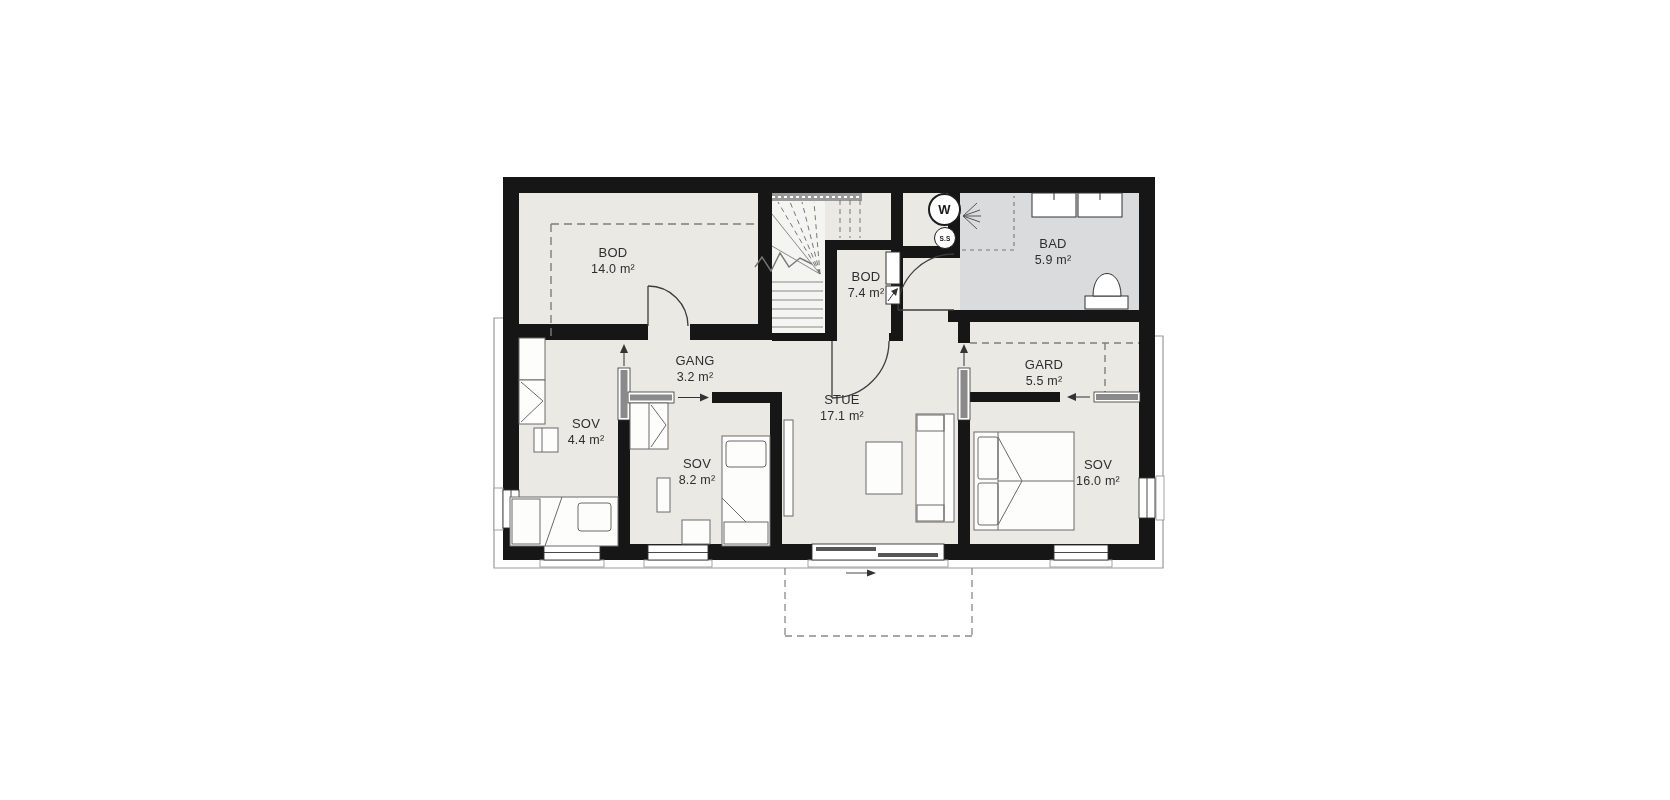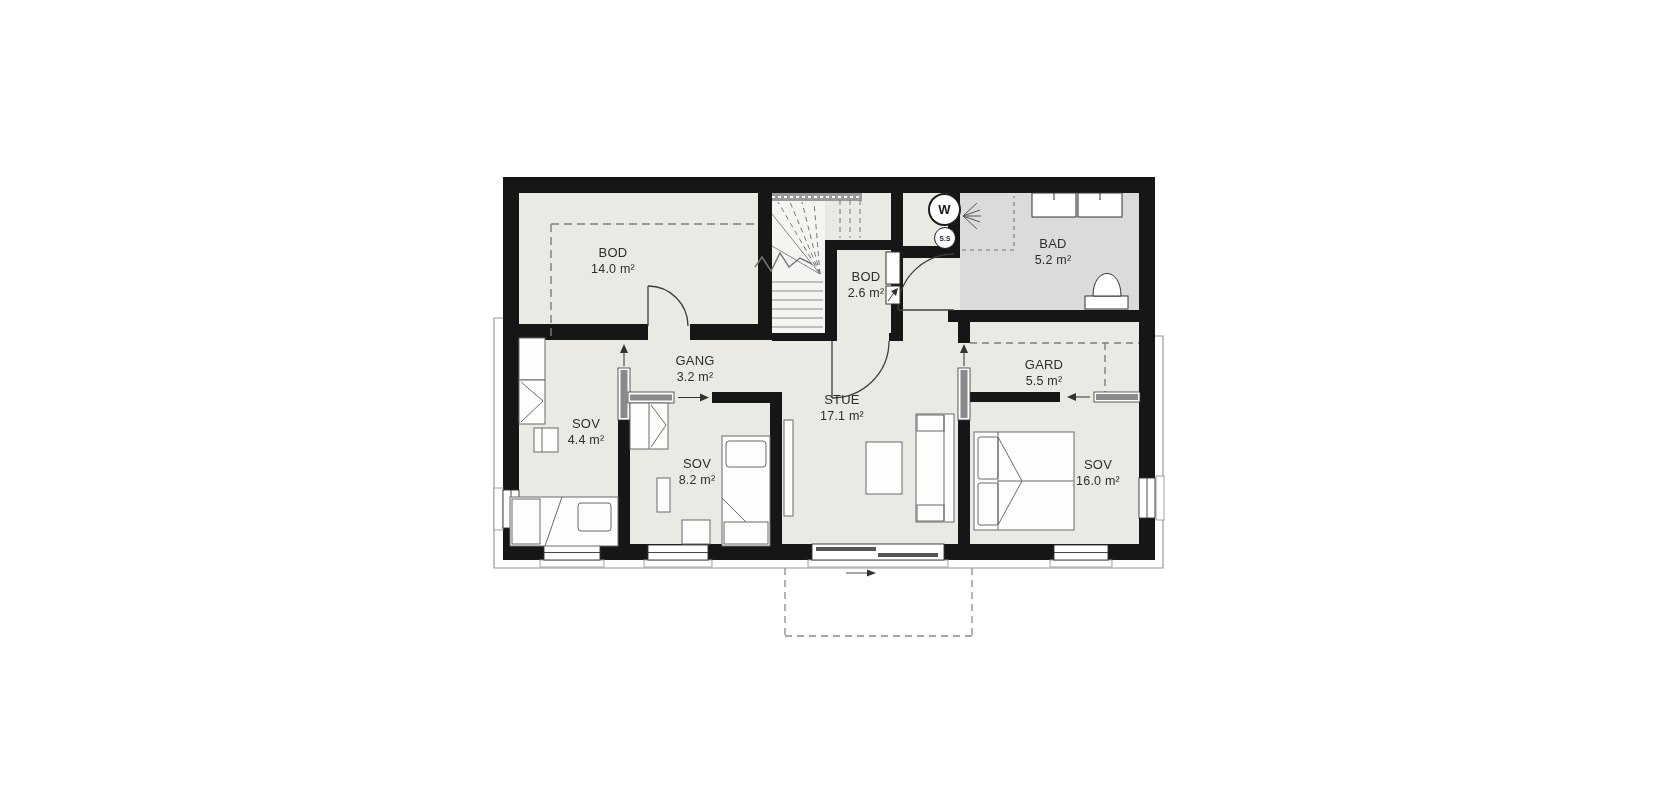--- a/index.html
+++ b/index.html
@@ -282,25 +282,25 @@
     </g>
   </g>
 </svg>
 
 <div class="room-label" style="left:613px;top:261px">
   <div>BOD</div>
   <div class="area">14.0 m²</div>
 </div>
 <div class="room-label" style="left:866px;top:285px">
   <div>BOD</div>
-  <div class="area">2.6 m²</div>
+  <div class="area">7.4 m²</div>
 </div>
 <div class="room-label" style="left:1053px;top:252px">
   <div>BAD</div>
-  <div class="area">5.2 m²</div>
+  <div class="area">5.9 m²</div>
 </div>
 <div class="room-label" style="left:695px;top:369px">
   <div>GANG</div>
   <div class="area">3.2 m²</div>
 </div>
 <div class="room-label" style="left:1044px;top:373px">
   <div>GARD</div>
   <div class="area">5.5 m²</div>
 </div>
 <div class="room-label" style="left:586px;top:432px">

